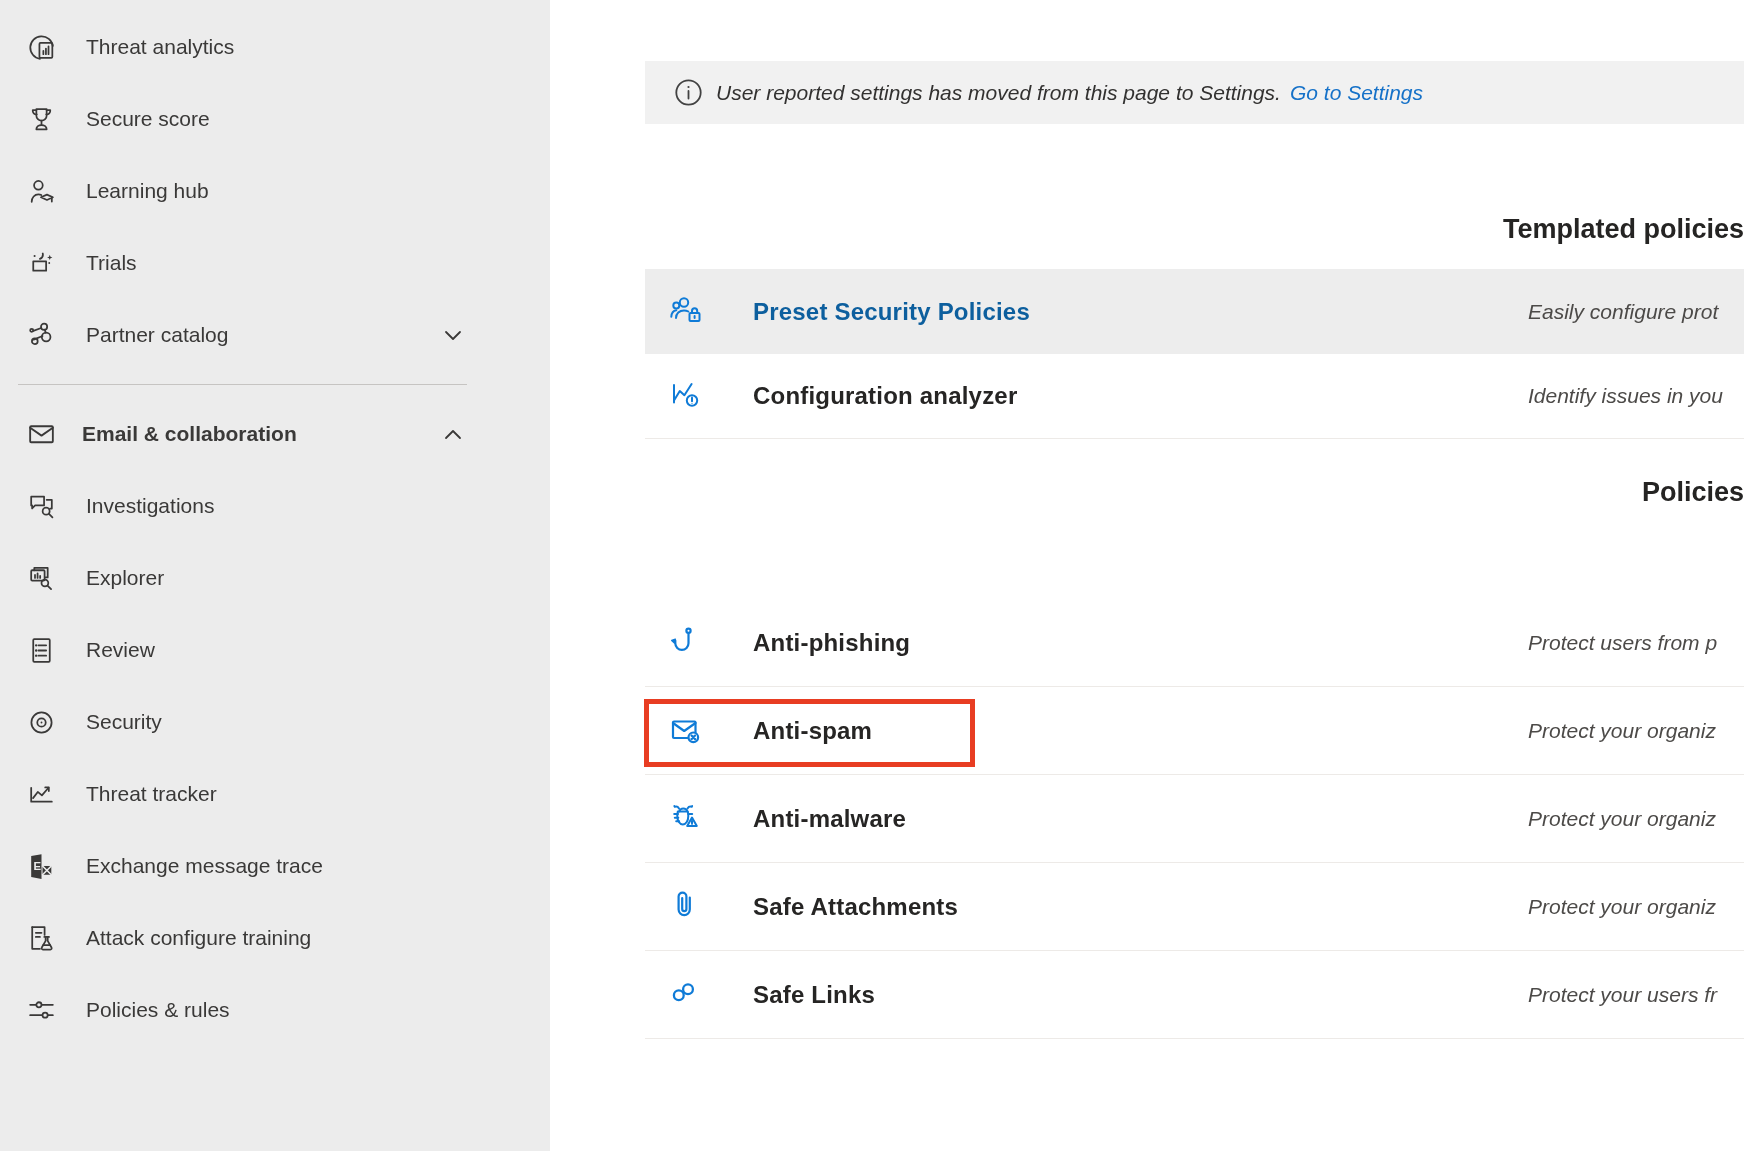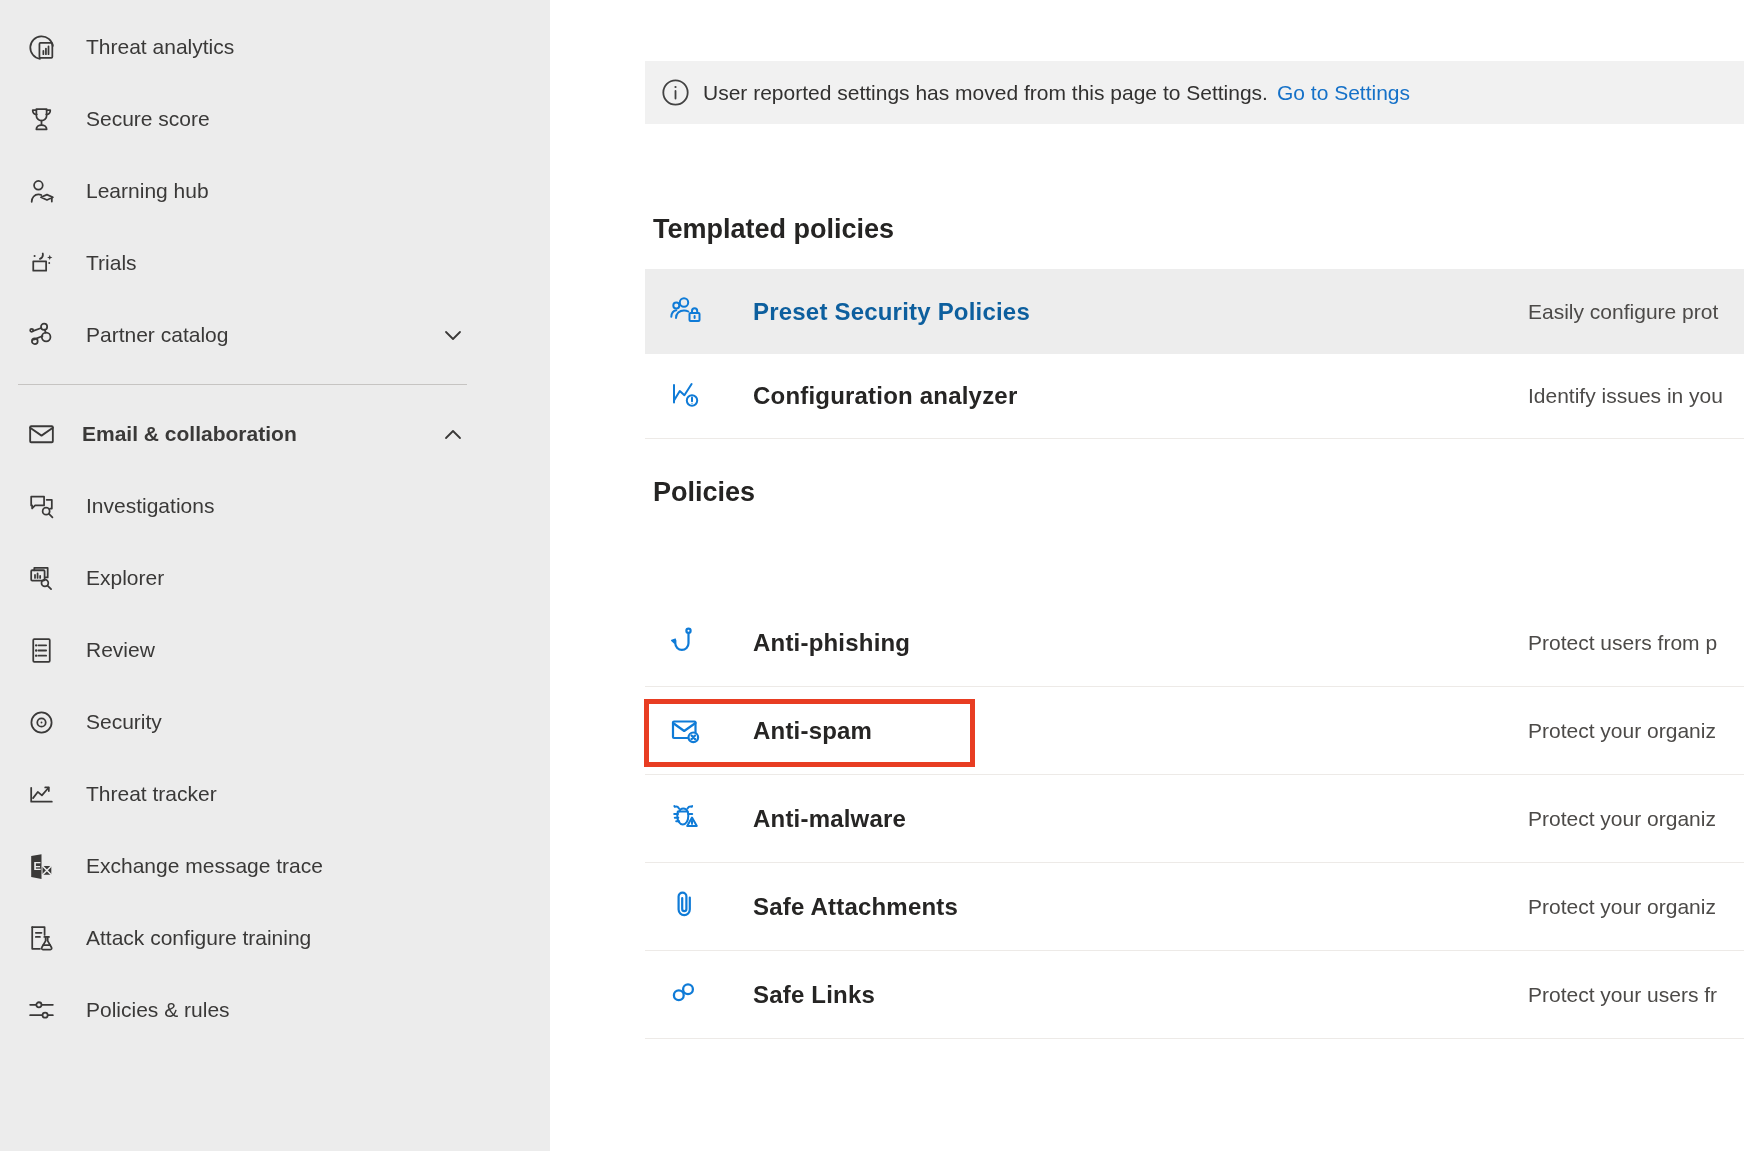--- a/index.html
+++ b/index.html
@@ -14,40 +14,40 @@
   .side-icon svg{width:33px;height:33px;}
   .side-label{margin-left:28px;font-size:21px;white-space:nowrap;}
   .side-item.bold .side-label{font-weight:700;margin-left:24px;}
   .side-chevron{position:absolute;right:85px;width:24px;height:24px;color:#3a3938;}
   .side-chevron svg{width:24px;height:24px;}
   .side-divider{height:1px;background:var(--sidebar-divider,#c6c4c2);margin:13px 83px 13px 18px;}
   
   .main{flex:1;padding-left:95px;box-sizing:border-box;position:relative;overflow:hidden;background:#fff;}
   .page-title{font-size:55px;line-height:64px;font-weight:700;color:#2e2d2c;margin:40px 0 0;letter-spacing:-.5px;}
   .banner{margin-top:61px;height:63px;background:var(--banner-bg,#f1f1f1);display:flex;align-items:center;
-    padding:0 16px 0 15px;box-sizing:border-box;font-size:21px;color:#323130;}
+    padding:0 16px 0 28px;box-sizing:border-box;font-size:21px;color:#323130;font-style:italic;}
   .info-icon{width:31px;height:31px;flex:none;color:#424242;display:flex;}
   .info-icon svg{width:31px;height:31px;}
   .banner-text{margin-left:12px;white-space:nowrap;}
   .banner-link{margin-left:9px;color:var(--link-blue,#1571c8);text-decoration:none;cursor:pointer;white-space:nowrap;}
-  .section-heading{font-size:27px;line-height:34px;font-weight:700;color:#252423;margin:8px;}
+  .section-heading{font-size:27px;line-height:34px;font-weight:700;color:#252423;margin:0;text-align:right;}
   #sections section:nth-child(1){margin-top:88px;}
   #sections section:nth-child(1) .rows{margin-top:23px;}
   #sections section:nth-child(1) .policy-row{height:85px;}
   #sections section:nth-child(1) .policy-row + .policy-row{border-bottom:1px solid var(--row-divider,#edeae7);}
   #sections section:nth-child(2){margin-top:36px;}
   #sections section:nth-child(2) .rows{margin-top:90px;}
   #sections section:nth-child(2) .policy-row{height:88px;border-bottom:1px solid var(--row-divider,#edeae7);}
   .policy-row{display:flex;align-items:center;position:relative;cursor:pointer;box-sizing:border-box;}
   .policy-row.row-highlight{background:var(--highlight-row,#ededed);}
   .row-icon{width:40px;height:40px;margin-left:22px;flex:none;color:var(--accent,#0f7bd7);display:flex;}
   .row-icon svg{width:40px;height:40px;}
   .row-label{margin-left:46px;font-size:24px;font-weight:700;color:#262524;letter-spacing:.2px;white-space:nowrap;}
   .row-label.link{color:var(--policy-link,#0d5f9e);}
-  .row-desc{position:absolute;left:883px;font-size:21px;color:#4c4a48;white-space:nowrap;font-weight:400;}
+  .row-desc{position:absolute;left:883px;font-size:21px;color:#4c4a48;white-space:nowrap;font-weight:400;font-style:italic;}
   .annotation-box{position:absolute;left:-1px;top:12px;width:331px;height:68px;
     border:5px solid var(--annotation-red,#e83d22);box-sizing:border-box;pointer-events:none;}
 </style>
 </head>
 <body>
 
 <div class="app">
   <nav class="sidebar">
     <div id="sidebar-items">
         <div class="side-item">

